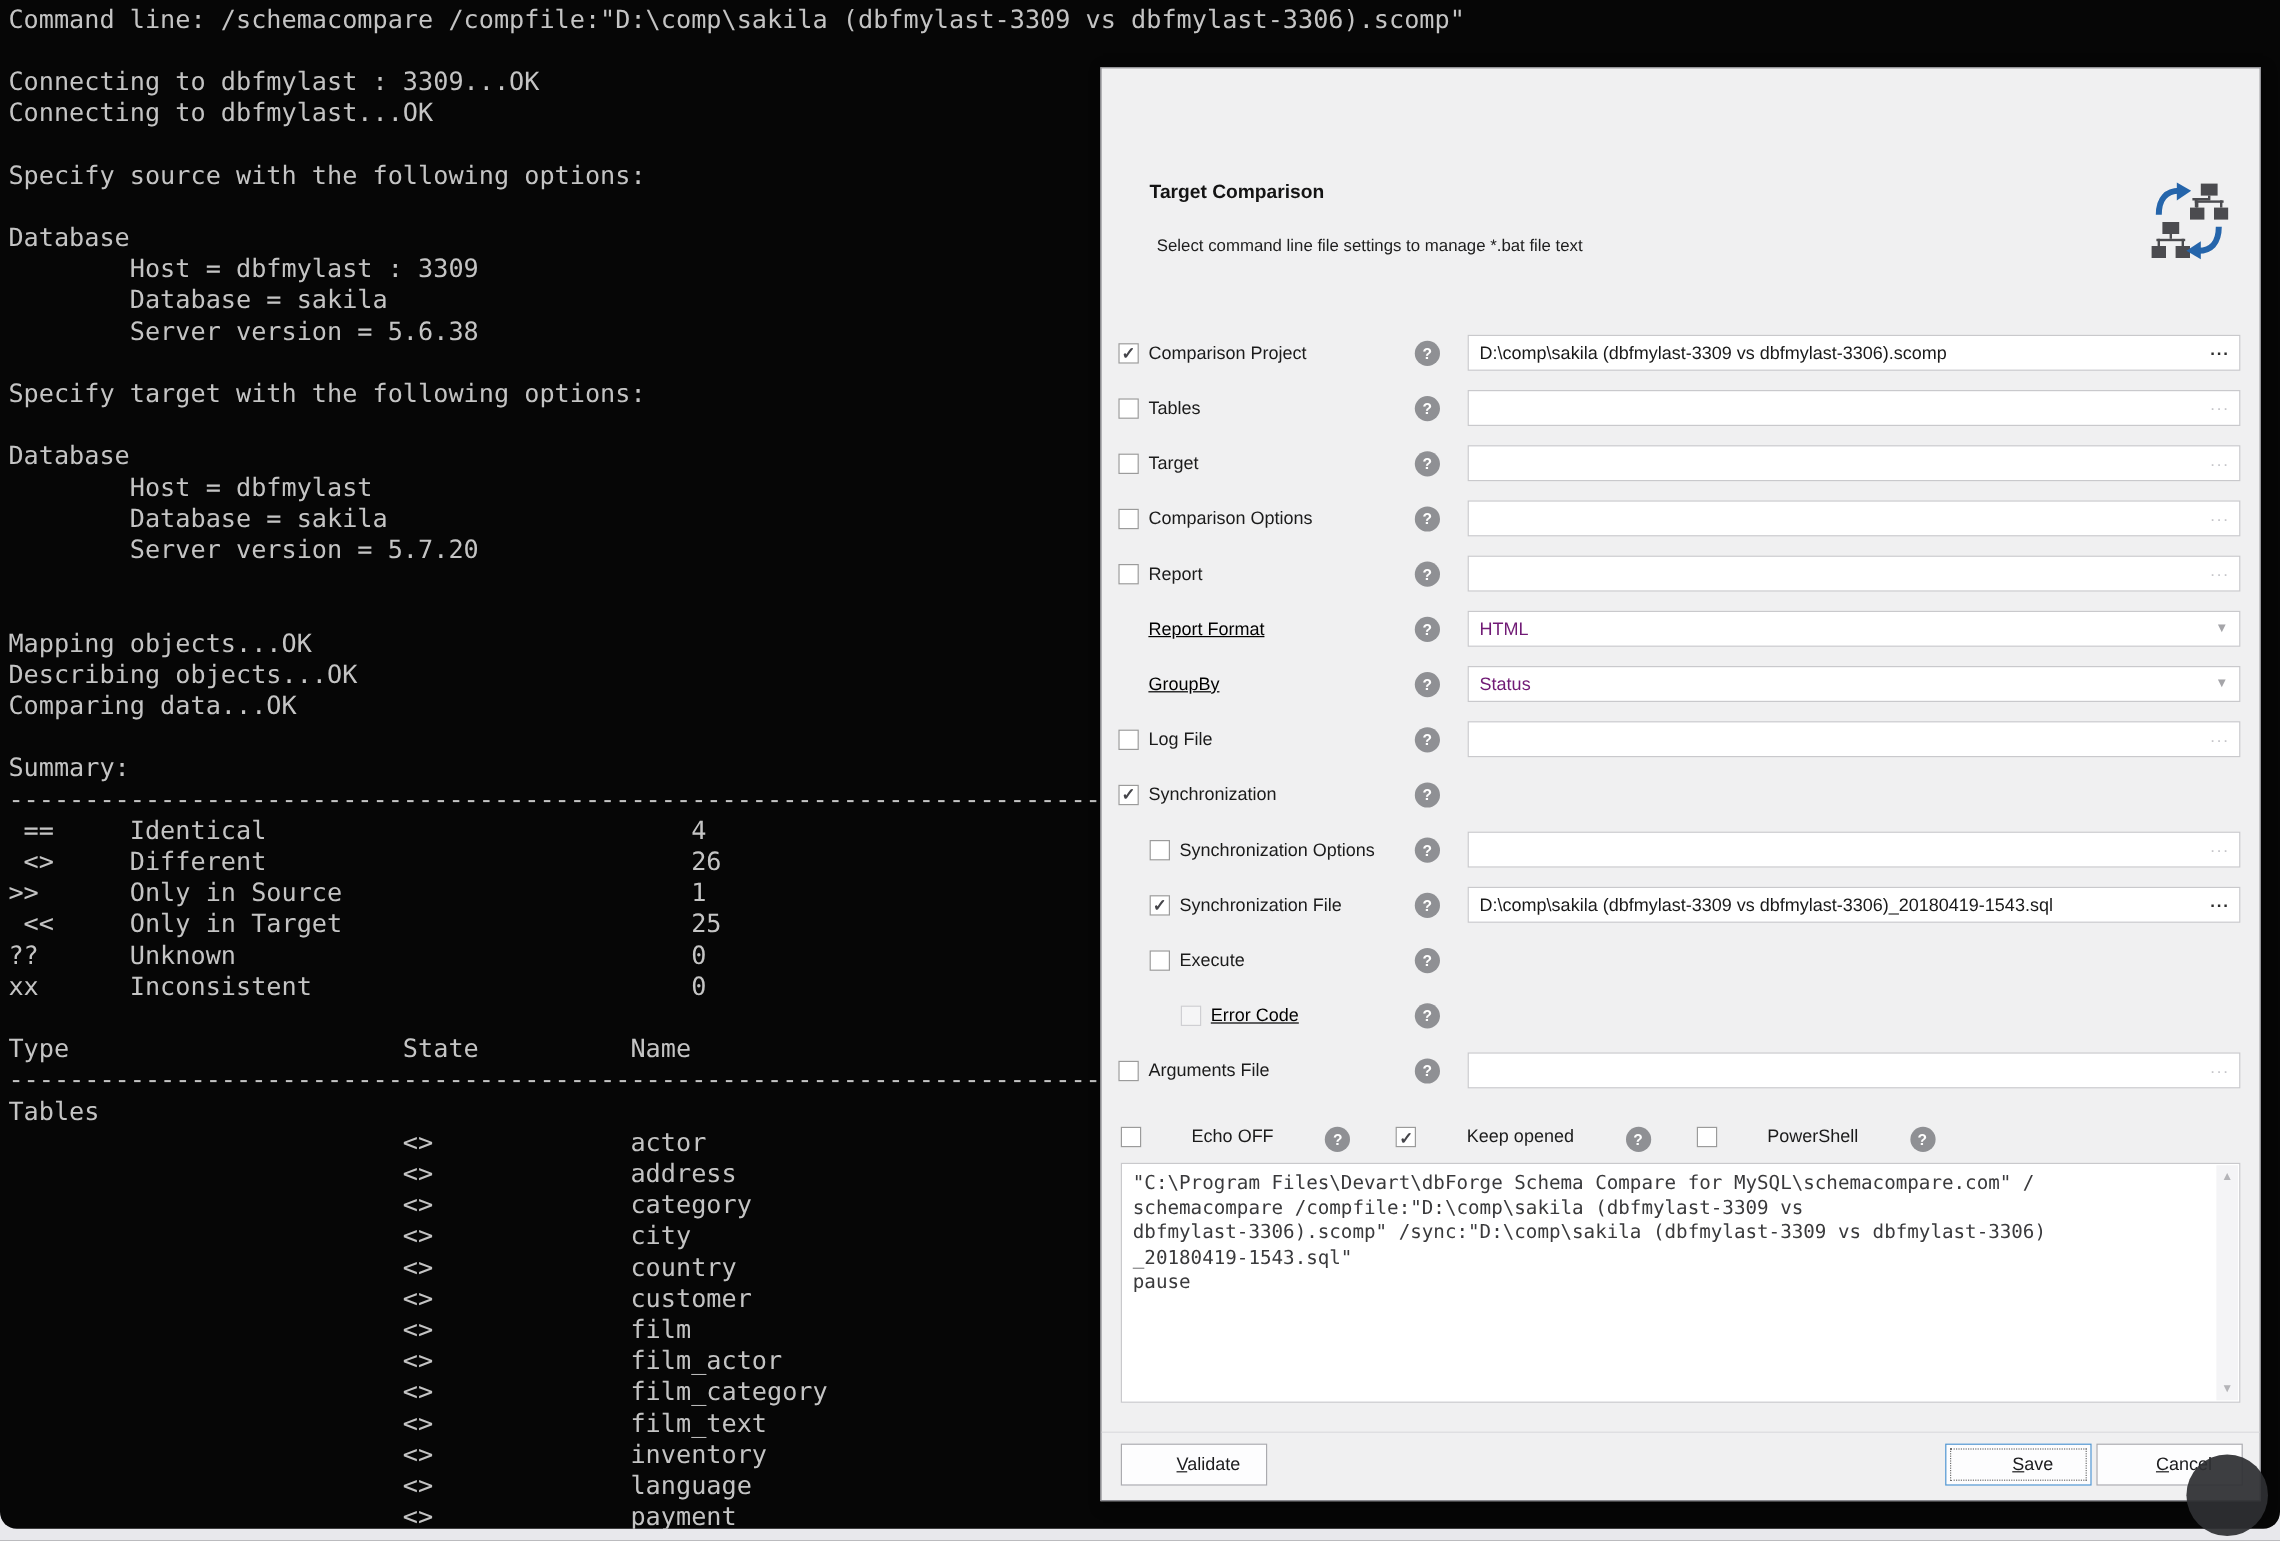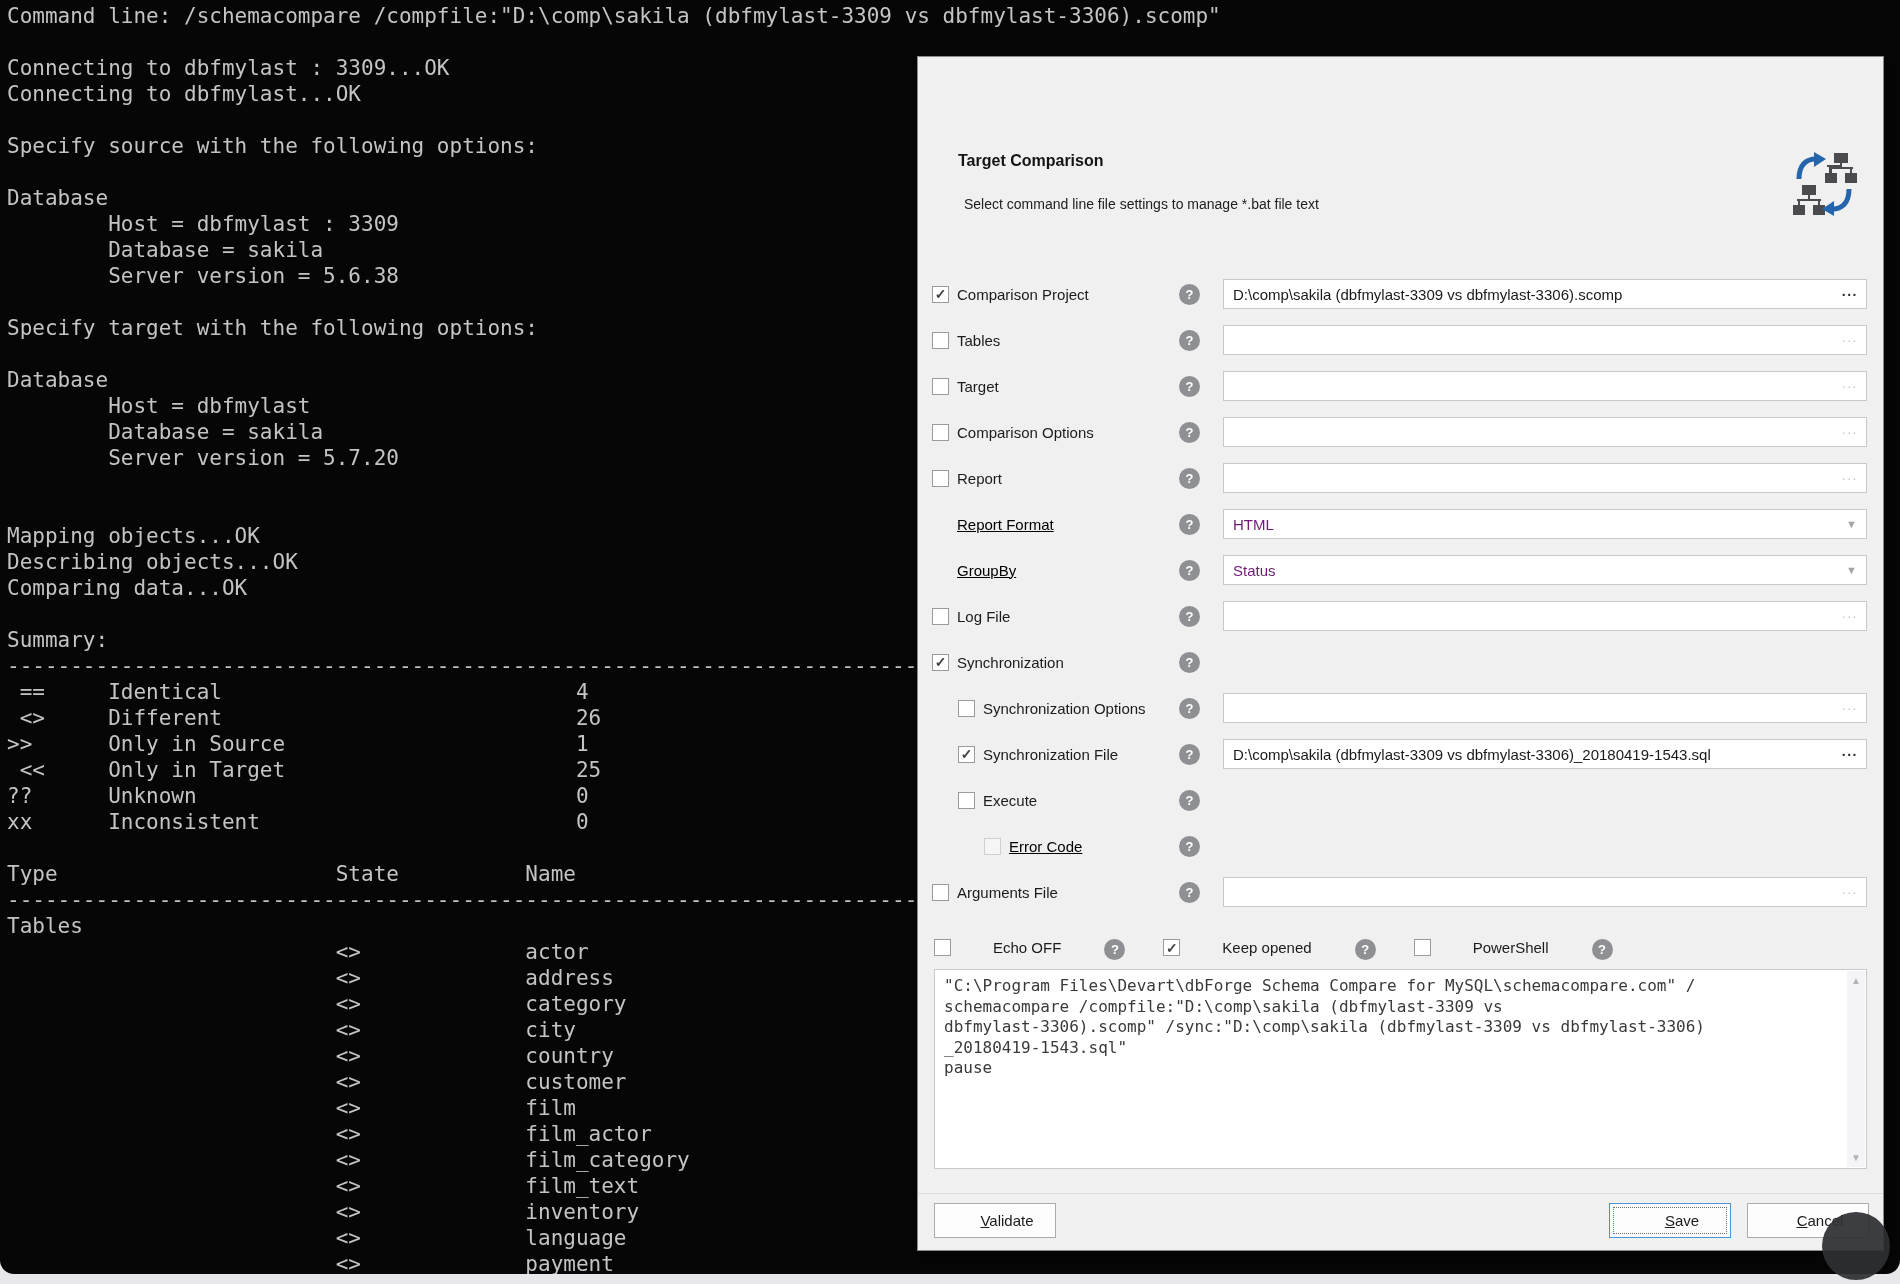--- a/index.html
+++ b/index.html
@@ -85,21 +85,21 @@
     color:#b4b4b8;font-size:10px;padding:4px 0;box-sizing:border-box;
   }
   
   .footer-sep{position:absolute;left:0;right:0;top:1136px;height:1px;background:#dbdbde;}
   .btn{
     position:absolute;top:1146px;width:122px;height:35px;box-sizing:border-box;
     background:#fdfdfe;border:1px solid #ababaf;display:flex;align-items:center;justify-content:center;
     font-size:15px;color:#1b1b1d;
   }
   #btn-validate{left:16px;}
-  #btn-save{right:152px;border:1px solid #4f94d0;outline:1px dotted #6f6f6f;outline-offset:-5px;text-align:center;}
+  #btn-save{right:140px;border:1px solid #4f94d0;outline:1px dotted #6f6f6f;outline-offset:-5px;text-align:center;}
   #btn-cancel{right:14px;}
   .btn-label{display:block;margin-left:24px;}
   .btn-label::first-letter{text-decoration:underline;}
   
   #cursor-blob{
     position:absolute;left:1822px;top:1212px;width:68px;height:68px;border-radius:50%;
     background:#2e2f33;opacity:.93;z-index:40;
   }
 </style>
 </head>

